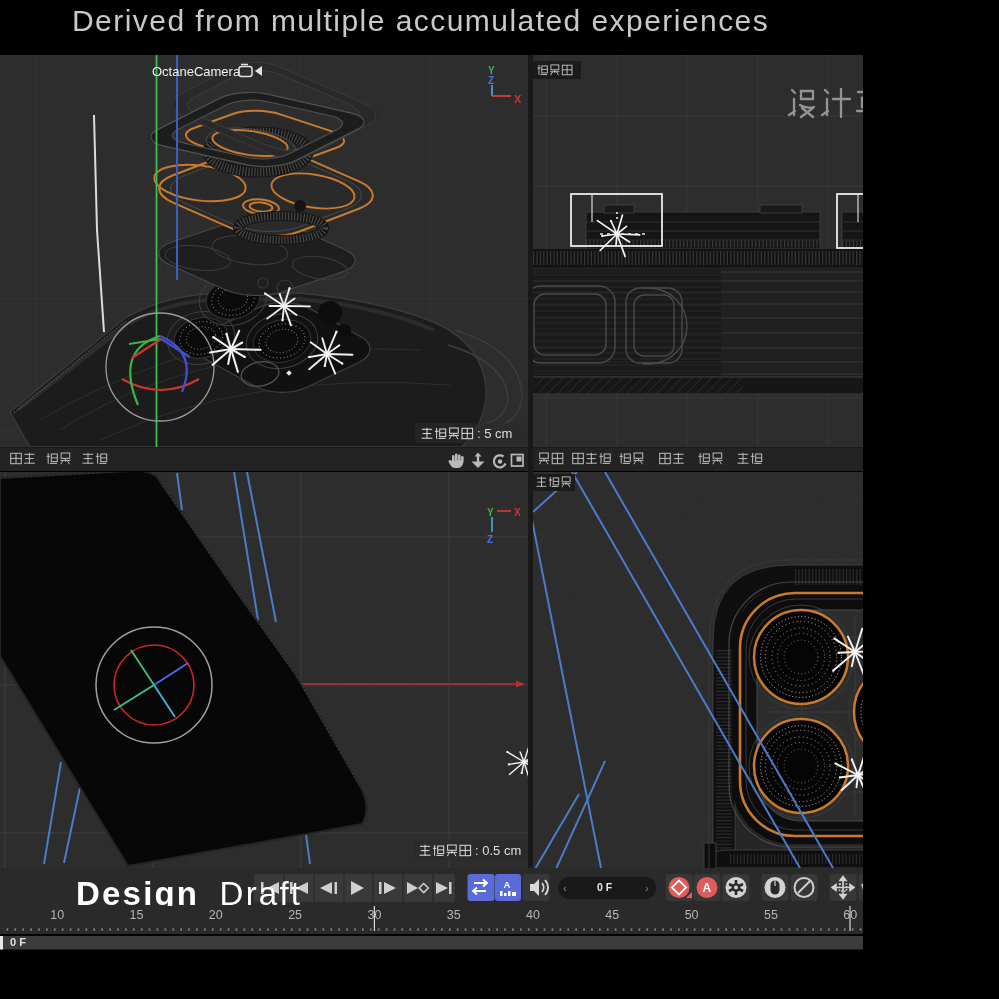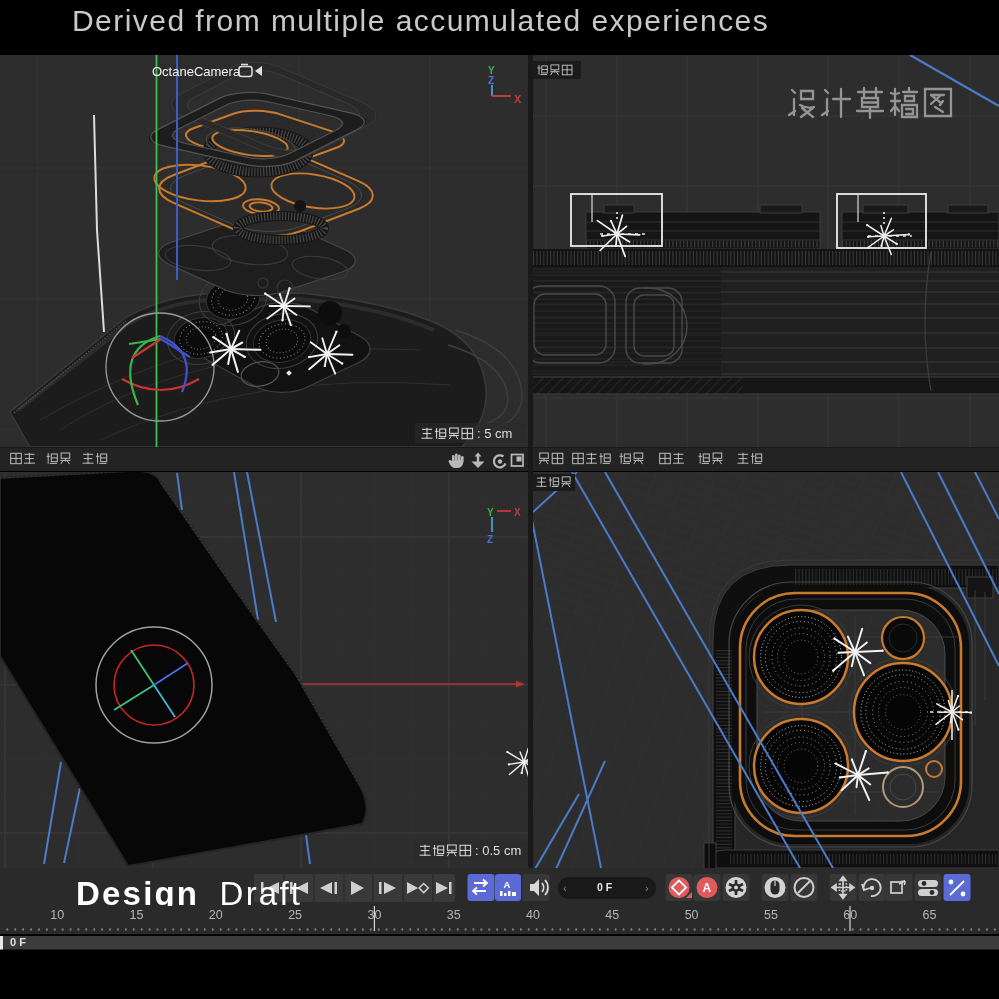--- a/index.html
+++ b/index.html
@@ -1,12 +1,12 @@
 <!DOCTYPE html>
-<html><head><meta charset="utf-8"><style>html,body{margin:0;padding:0;background:#000;}#pg{position:relative;width:999px;height:999px;background:#c2410c;overflow:hidden;font-family:"Liberation Sans",sans-serif;}svg{position:absolute;display:block;}</style></head><body>
+<html><head><meta charset="utf-8"><style>html,body{margin:0;padding:0;background:#000;}#pg{position:relative;width:863px;height:999px;background:#c2410c;overflow:hidden;font-family:"Liberation Sans",sans-serif;}svg{position:absolute;display:block;}</style></head><body>
 <div id="pg">
     <svg width="999" height="999" viewBox="0 0 999 999" style="left:0;top:0;font-family:&quot;Liberation Sans&quot;,sans-serif">
       <defs>
         <clipPath id="c1">
           <rect x="0" y="55" width="528" height="392"></rect>
         </clipPath>
         <clipPath id="c2">
           <rect x="533" y="55" width="466" height="392"></rect>
         </clipPath>
         <clipPath id="c3">

